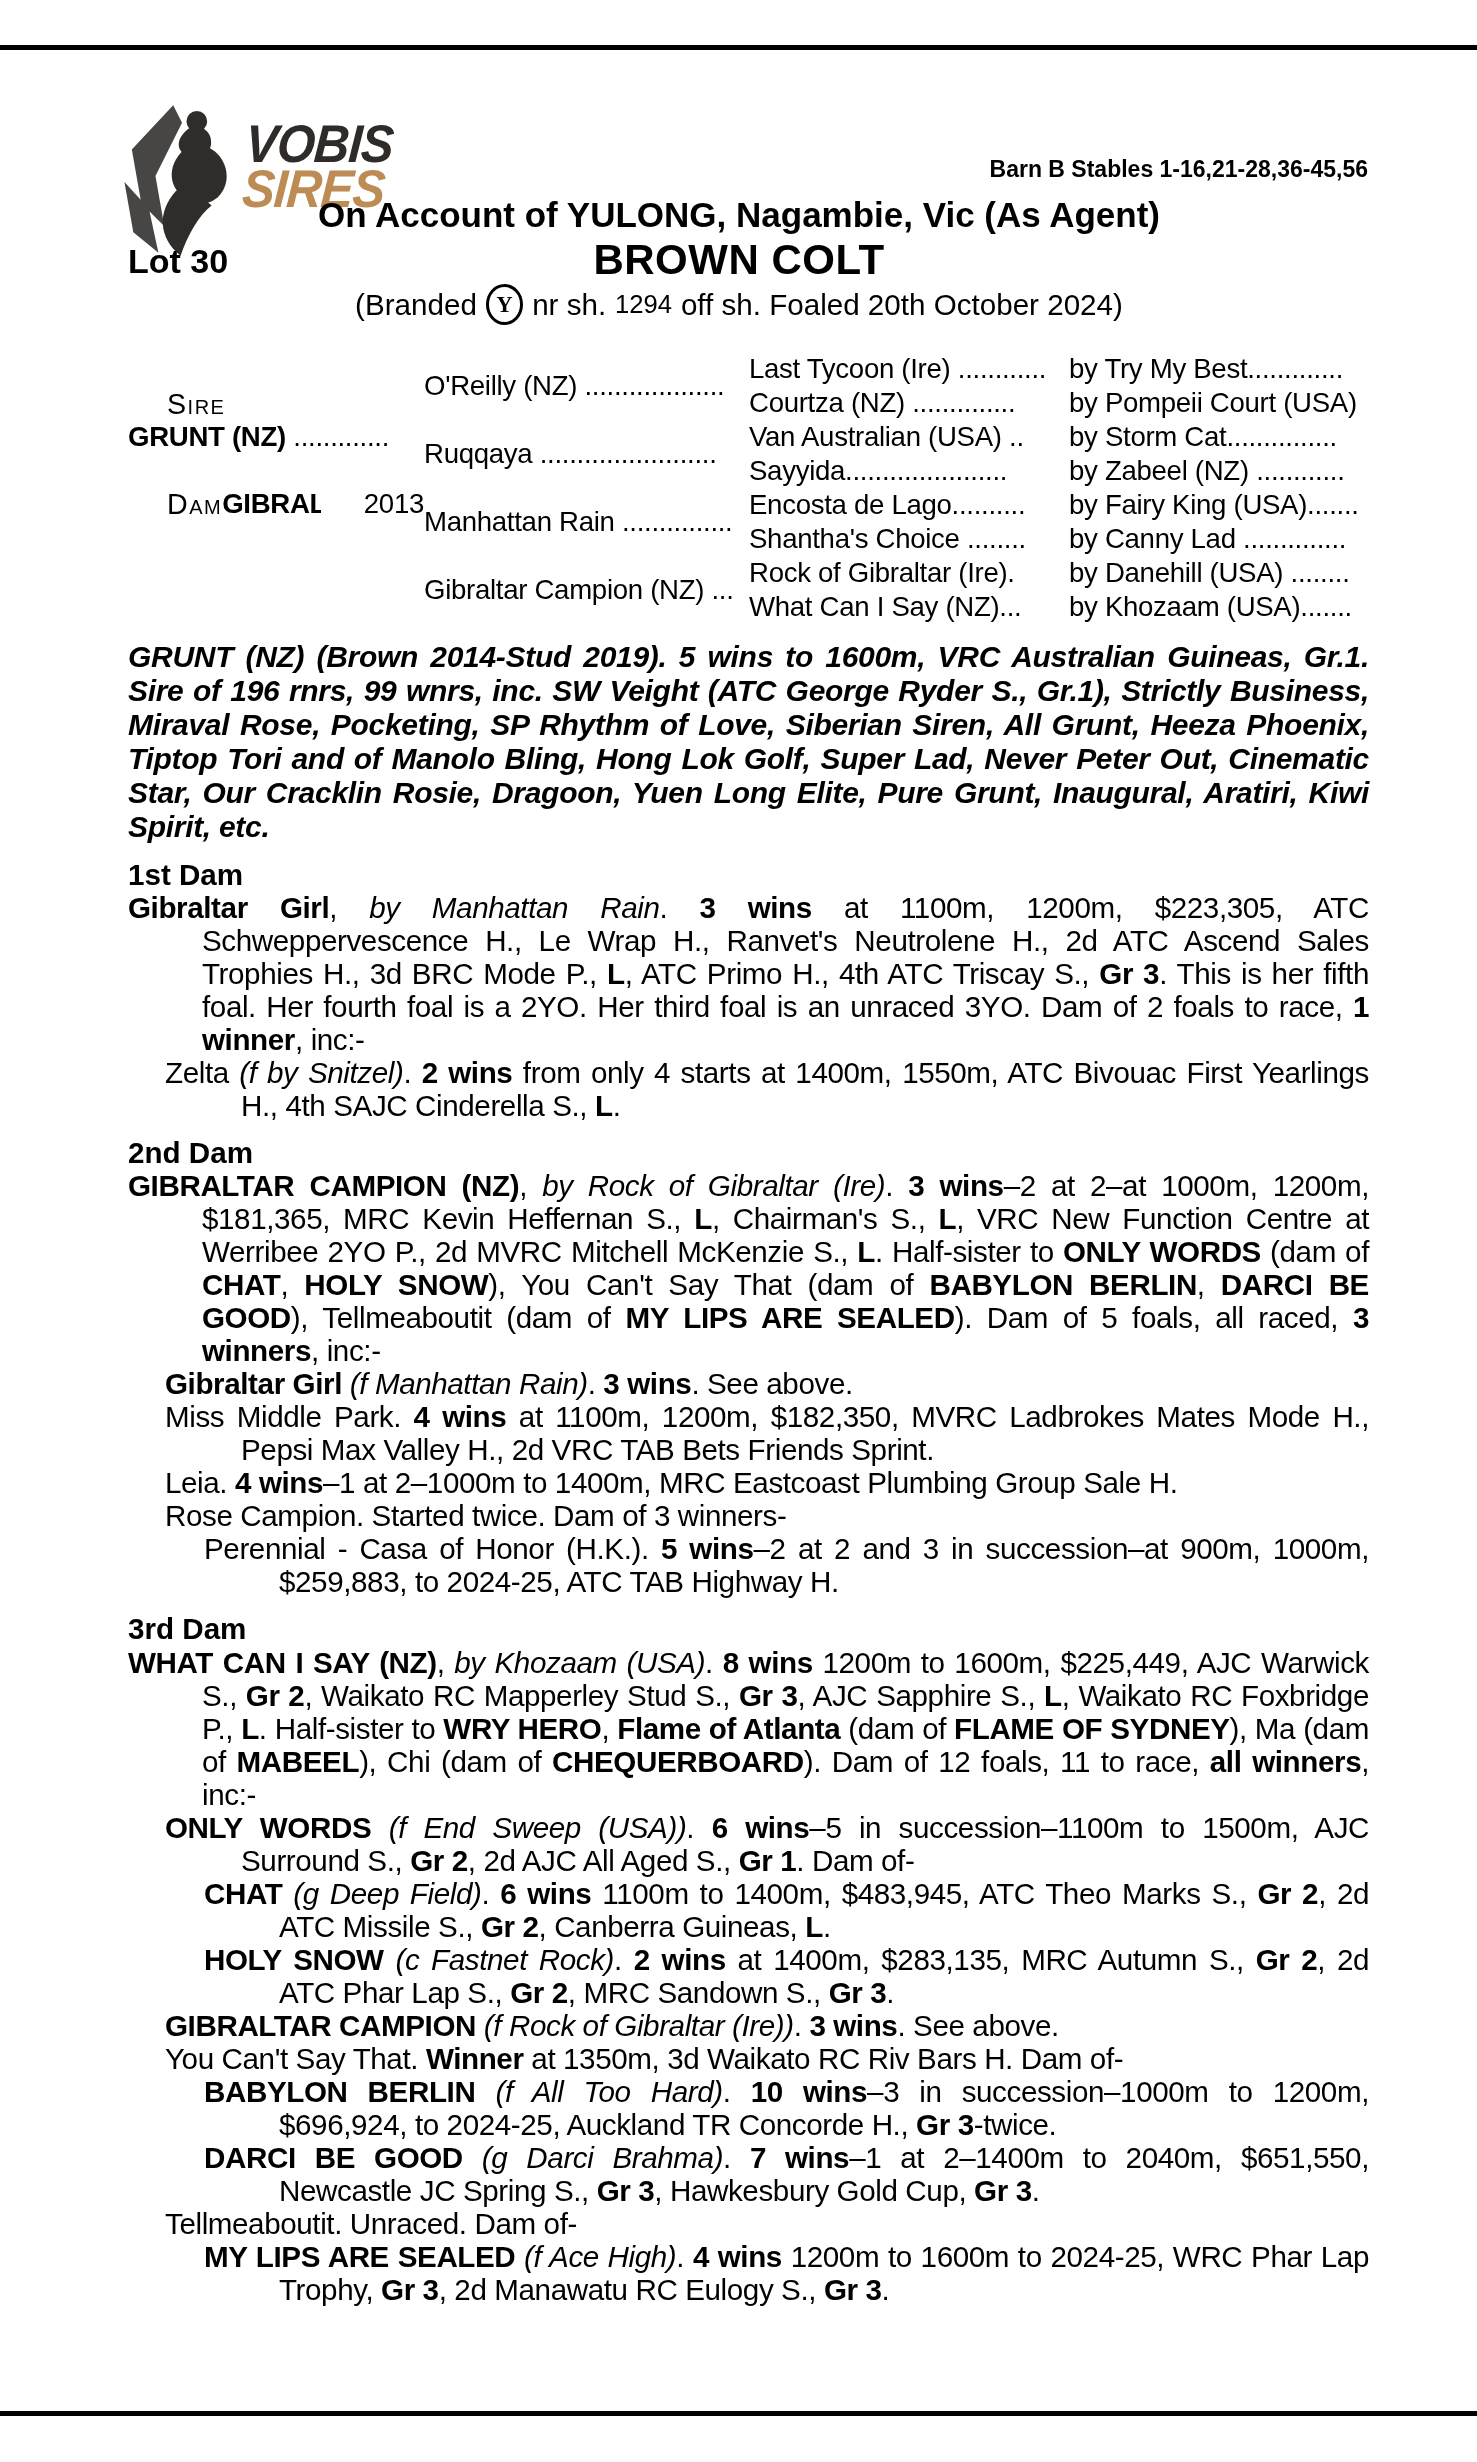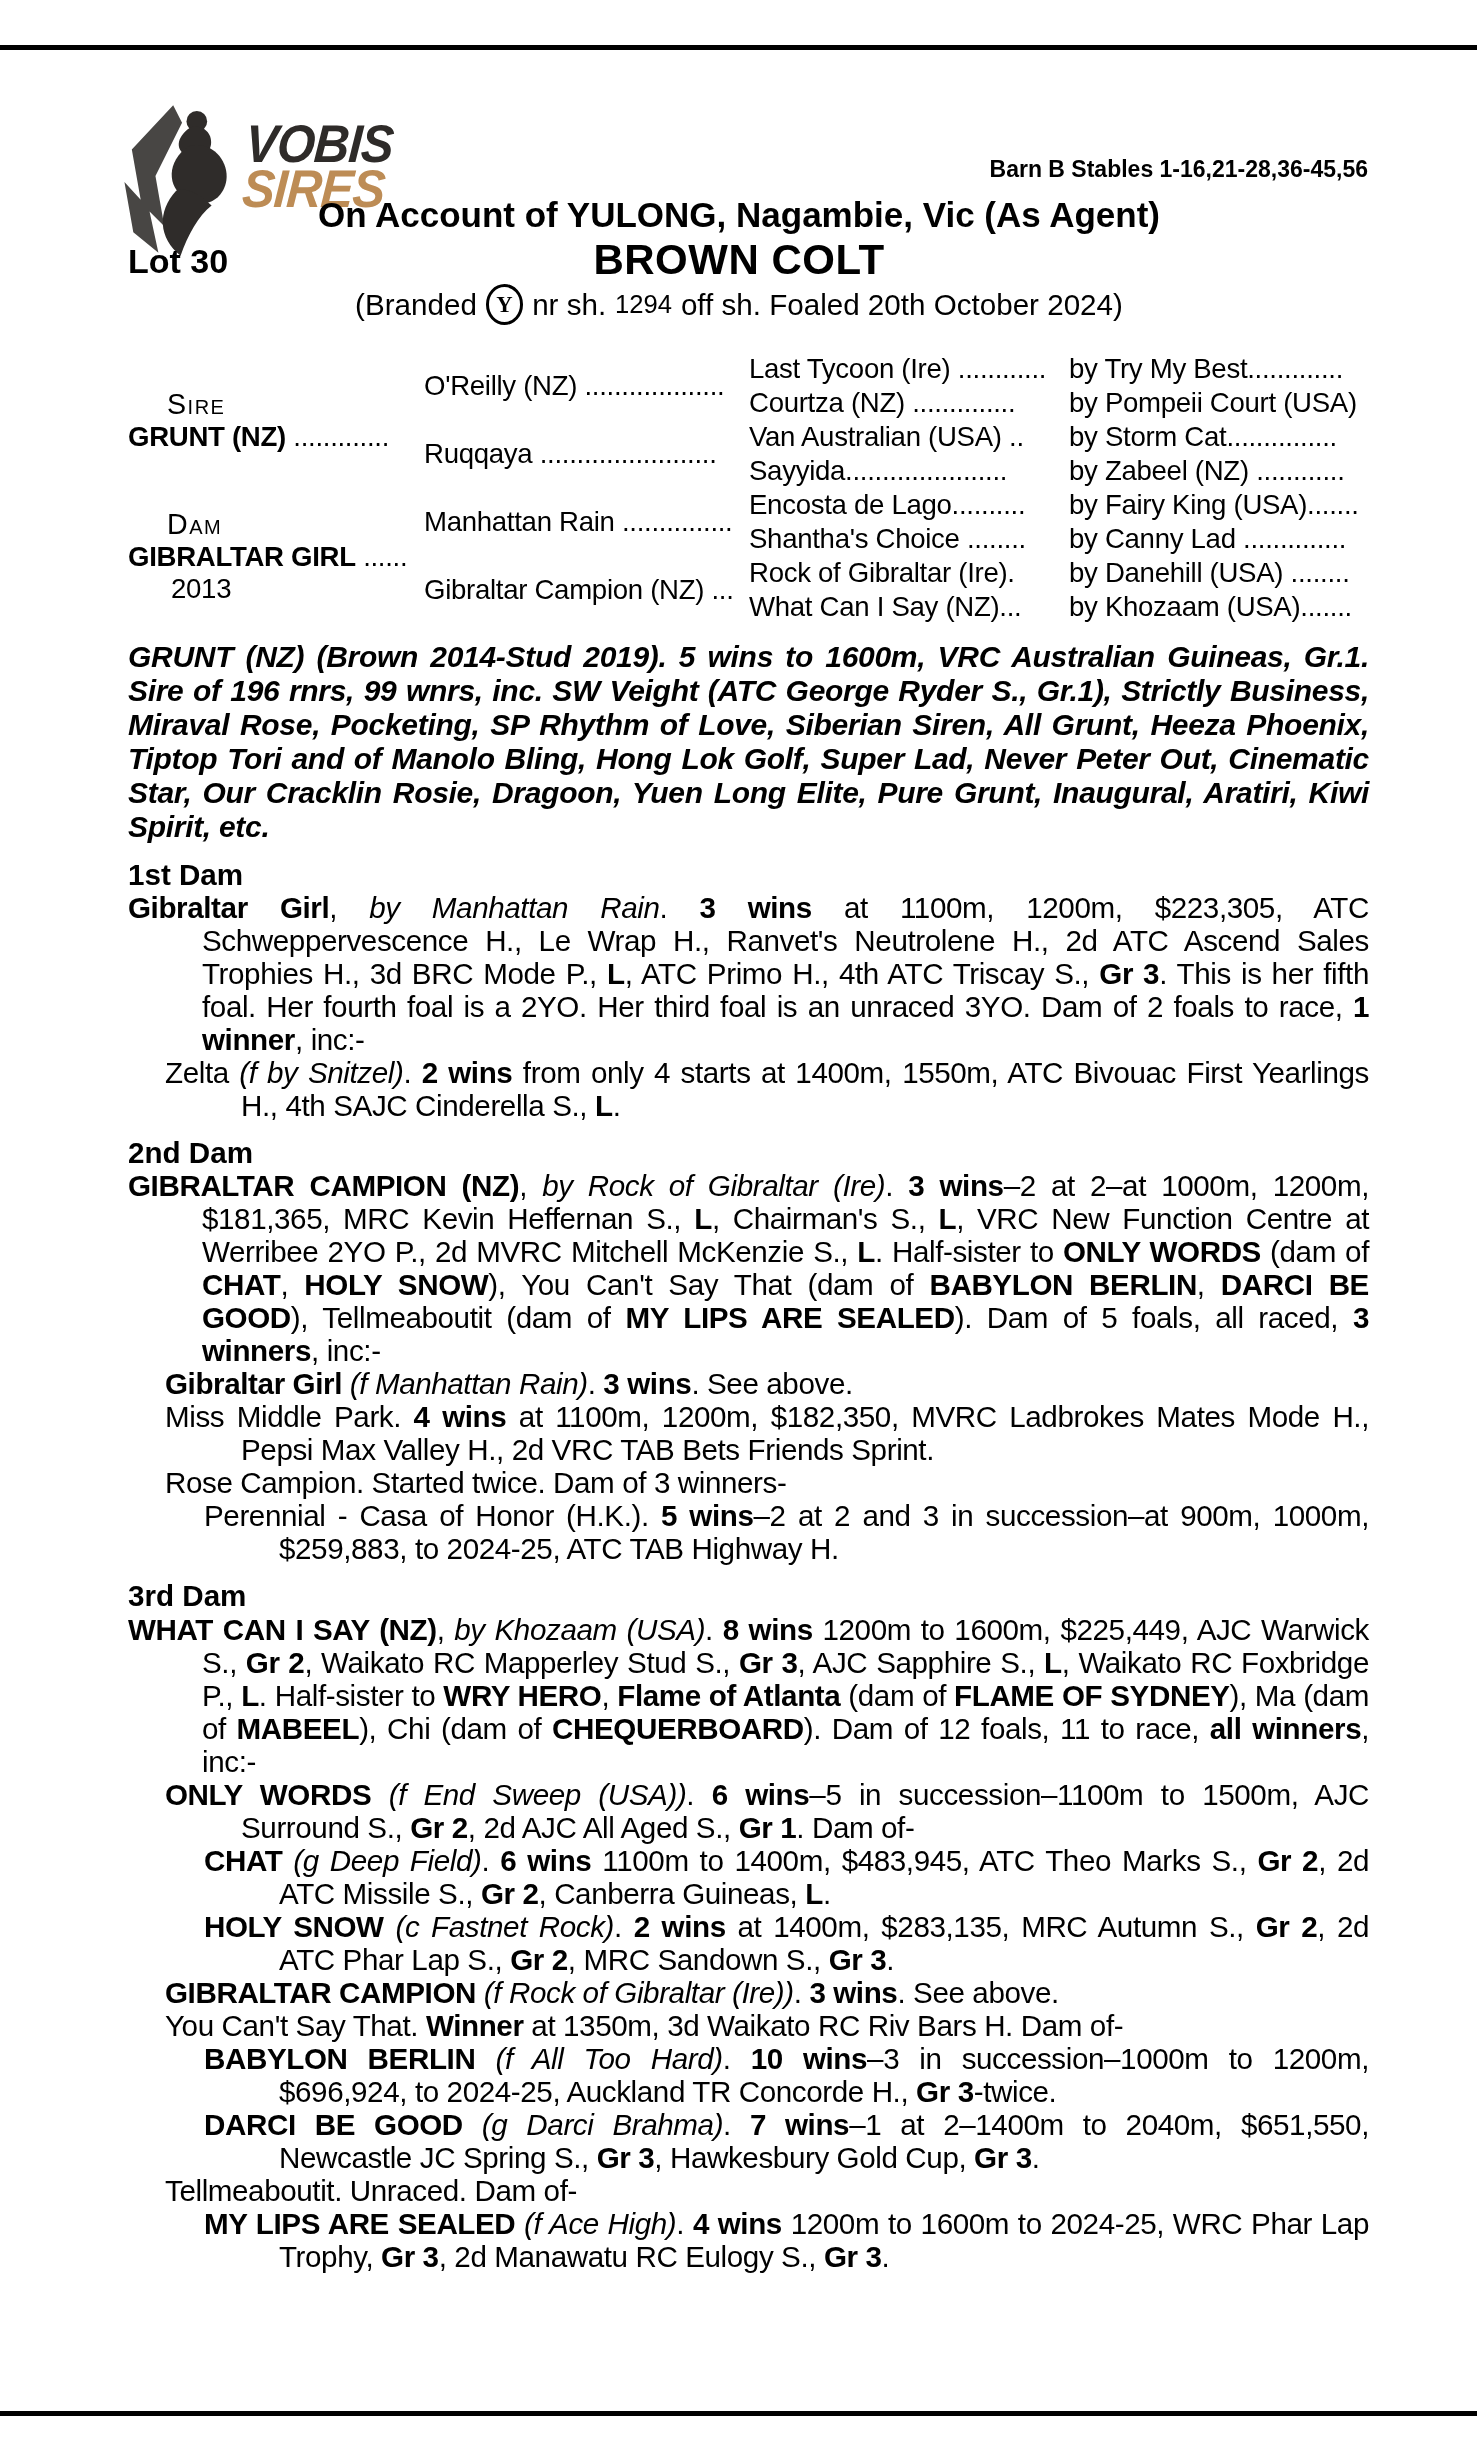--- a/index.html
+++ b/index.html
@@ -27,21 +27,21 @@
   .brand-mark { display:inline-flex; align-items:center; justify-content:center; width:31.5px; height:35px;
                 border:3px solid #000; border-radius:50%; font-family:"Liberation Serif", serif; font-size:22.7px; font-weight:bold; }
   .brand-frac { display:inline-flex; flex-direction:row; align-items:center; font-size:25.6px; line-height:24.6px; }
 
   
   .content { position:absolute; top:352px; left:128px; width:1241px; }
 
   
   .ped { display:grid; grid-template-columns:296px 325px 320px 300px; grid-auto-rows:34px; font-size:27.6px; letter-spacing:-0.3px; }
   .ped-sire { grid-column:1; grid-row:1/5; display:flex; flex-direction:column; justify-content:center; }
-  .ped-dam  { grid-column:1; grid-row:5/9; display:flex; flex-direction:column; justify-content:center; }
+  .ped-dam  { grid-column:1; grid-row:5/9; display:flex; flex-direction:row; justify-content:center; }
   .ped-label { font-variant:small-caps; letter-spacing:1.5px; padding-left:39px; font-size:28.6px; }
   .ped-name-row { white-space:nowrap; overflow:hidden; }
   .ped-name-row .b { font-weight:bold; }
   .ped-year { padding-left:43px; }
   .c2 { grid-column:2; display:flex; align-items:center; white-space:nowrap; overflow:hidden; }
   .r12{grid-row:1/3} .r34{grid-row:3/5} .r56{grid-row:5/7} .r78{grid-row:7/9}
   .c3 { grid-column:3; } .c4 { grid-column:4; }
   .c3,.c4 { line-height:34px; white-space:nowrap; overflow:hidden; }
   .rr1{grid-row:1}.rr2{grid-row:2}.rr3{grid-row:3}.rr4{grid-row:4}.rr5{grid-row:5}.rr6{grid-row:6}.rr7{grid-row:7}.rr8{grid-row:8}
 
@@ -141,20 +141,21 @@
     <p class="sire-summary">GRUNT (NZ) (Brown 2014-Stud 2019). 5 wins to 1600m, VRC Australian Guineas, Gr.1. Sire of 196 rnrs, 99 wnrs, inc. SW Veight (ATC George Ryder S., Gr.1), Strictly Business, Miraval Rose, Pocketing, SP Rhythm of Love, Siberian Siren, All Grunt, Heeza Phoenix, Tiptop Tori and of Manolo Bling, Hong Lok Golf, Super Lad, Never Peter Out, Cinematic Star, Our Cracklin Rosie, Dragoon, Yuen Long Elite, Pure Grunt, Inaugural, Aratiri, Kiwi Spirit, etc.</p>
 
     <div id="dam-sections">
         <div class="dam-heading">1st Dam</div>
         <p class="entry lvl0"><span class="seg-b">Gibraltar Girl</span><span>, </span><span class="seg-i">by Manhattan Rain</span><span>. </span><span class="seg-b">3 wins</span><span> at 1100m, 1200m, $223,305, ATC Schweppervescence H., Le Wrap H., Ranvet's Neutrolene H., 2d ATC Ascend Sales Trophies H., 3d BRC Mode P., </span><span class="seg-b">L</span><span>, ATC Primo H., 4th ATC Triscay S., </span><span class="seg-b">Gr 3</span><span>. This is her fifth foal. Her fourth foal is a 2YO. Her third foal is an unraced 3YO. Dam of 2 foals to race, </span><span class="seg-b">1 winner</span><span>, inc:-</span></p>
         <p class="entry lvl1"><span>Zelta </span><span class="seg-i">(f by Snitzel)</span><span>. </span><span class="seg-b">2 wins</span><span> from only 4 starts at 1400m, 1550m, ATC Bivouac First Yearlings H., 4th SAJC Cinderella S., </span><span class="seg-b">L</span><span>.</span></p>
         <div class="dam-heading">2nd Dam</div>
         <p class="entry lvl0"><span class="seg-b">GIBRALTAR CAMPION (NZ)</span><span>, </span><span class="seg-i">by Rock of Gibraltar (Ire)</span><span>. </span><span class="seg-b">3 wins</span><span>–2 at 2–at 1000m, 1200m, $181,365, MRC Kevin Heffernan S., </span><span class="seg-b">L</span><span>, Chairman's S., </span><span class="seg-b">L</span><span>, VRC New Function Centre at Werribee 2YO P., 2d MVRC Mitchell McKenzie S., </span><span class="seg-b">L</span><span>. Half-sister to </span><span class="seg-b">ONLY WORDS</span><span> (dam of </span><span class="seg-b">CHAT</span><span>, </span><span class="seg-b">HOLY SNOW</span><span>), You Can't Say That (dam of </span><span class="seg-b">BABYLON BERLIN</span><span>, </span><span class="seg-b">DARCI BE GOOD</span><span>), Tellmeaboutit (dam of </span><span class="seg-b">MY LIPS ARE SEALED</span><span>). Dam of 5 foals, all raced, </span><span class="seg-b">3 winners</span><span>, inc:-</span></p>
         <p class="entry lvl1"><span class="seg-b">Gibraltar Girl</span><span> </span><span class="seg-i">(f Manhattan Rain)</span><span>. </span><span class="seg-b">3 wins</span><span>. See above.</span></p>
         <p class="entry lvl1"><span>Miss Middle Park. </span><span class="seg-b">4 wins</span><span> at 1100m, 1200m, $182,350, MVRC Ladbrokes Mates Mode H., Pepsi Max Valley H., 2d VRC TAB Bets Friends Sprint.</span></p>
+        <p class="entry lvl1"><span>Leia. </span><span class="seg-b">4 wins</span><span>–1 at 2–1000m to 1400m, MRC Eastcoast Plumbing Group Sale H.</span></p>
         <p class="entry lvl1"><span>Rose Campion. Started twice. Dam of 3 winners-</span></p>
         <p class="entry lvl2"><span>Perennial - Casa of Honor (H.K.). </span><span class="seg-b">5 wins</span><span>–2 at 2 and 3 in succession–at 900m, 1000m, $259,883, to 2024-25, ATC TAB Highway H.</span></p>
         <div class="dam-heading">3rd Dam</div>
         <p class="entry lvl0"><span class="seg-b">WHAT CAN I SAY (NZ)</span><span>, </span><span class="seg-i">by Khozaam (USA)</span><span>. </span><span class="seg-b">8 wins</span><span> 1200m to 1600m, $225,449, AJC Warwick S., </span><span class="seg-b">Gr 2</span><span>, Waikato RC Mapperley Stud S., </span><span class="seg-b">Gr 3</span><span>, AJC Sapphire S., </span><span class="seg-b">L</span><span>, Waikato RC Foxbridge P., </span><span class="seg-b">L</span><span>. Half-sister to </span><span class="seg-b">WRY HERO</span><span>, </span><span class="seg-b">Flame of Atlanta</span><span> (dam of </span><span class="seg-b">FLAME OF SYDNEY</span><span>), Ma (dam of </span><span class="seg-b">MABEEL</span><span>), Chi (dam of </span><span class="seg-b">CHEQUERBOARD</span><span>). Dam of 12 foals, 11 to race, </span><span class="seg-b">all winners</span><span>, inc:-</span></p>
         <p class="entry lvl1"><span class="seg-b">ONLY WORDS</span><span> </span><span class="seg-i">(f End Sweep (USA))</span><span>. </span><span class="seg-b">6 wins</span><span>–5 in succession–1100m to 1500m, AJC Surround S., </span><span class="seg-b">Gr 2</span><span>, 2d AJC All Aged S., </span><span class="seg-b">Gr 1</span><span>. Dam of-</span></p>
         <p class="entry lvl2"><span class="seg-b">CHAT</span><span> </span><span class="seg-i">(g Deep Field)</span><span>. </span><span class="seg-b">6 wins</span><span> 1100m to 1400m, $483,945, ATC Theo Marks S., </span><span class="seg-b">Gr 2</span><span>, 2d ATC Missile S., </span><span class="seg-b">Gr 2</span><span>, Canberra Guineas, </span><span class="seg-b">L</span><span>.</span></p>
         <p class="entry lvl2"><span class="seg-b">HOLY SNOW</span><span> </span><span class="seg-i">(c Fastnet Rock)</span><span>. </span><span class="seg-b">2 wins</span><span> at 1400m, $283,135, MRC Autumn S., </span><span class="seg-b">Gr 2</span><span>, 2d ATC Phar Lap S., </span><span class="seg-b">Gr 2</span><span>, MRC Sandown S., </span><span class="seg-b">Gr 3</span><span>.</span></p>
         <p class="entry lvl1"><span class="seg-b">GIBRALTAR CAMPION</span><span> </span><span class="seg-i">(f Rock of Gibraltar (Ire))</span><span>. </span><span class="seg-b">3 wins</span><span>. See above.</span></p>
         <p class="entry lvl1"><span>You Can't Say That. </span><span class="seg-b">Winner</span><span> at 1350m, 3d Waikato RC Riv Bars H. Dam of-</span></p>
         <p class="entry lvl2"><span class="seg-b">BABYLON BERLIN</span><span> </span><span class="seg-i">(f All Too Hard)</span><span>. </span><span class="seg-b">10 wins</span><span>–3 in succession–1000m to 1200m, $696,924, to 2024-25, Auckland TR Concorde H., </span><span class="seg-b">Gr 3</span><span>-twice.</span></p>

